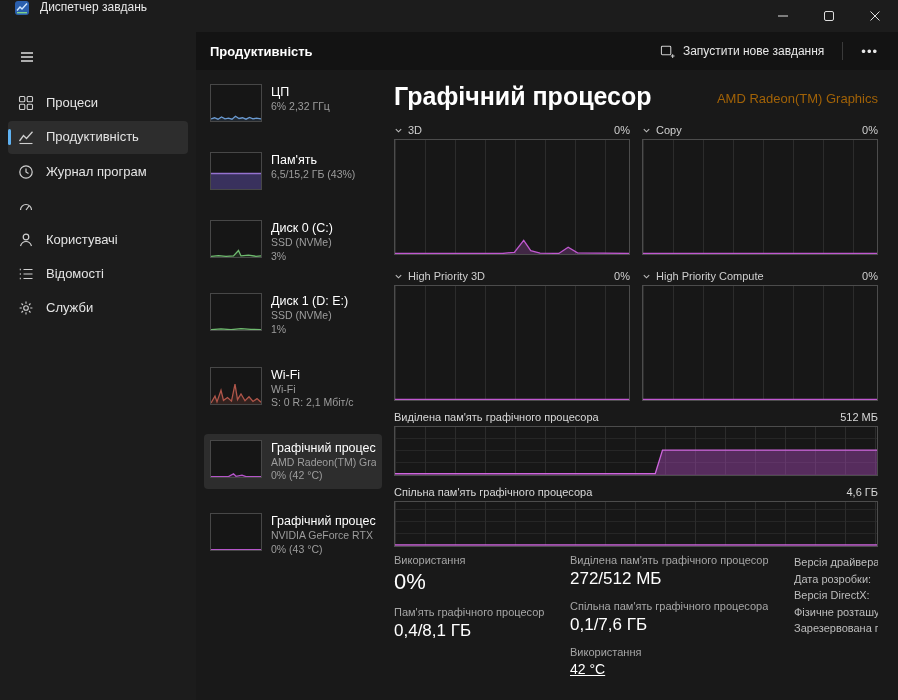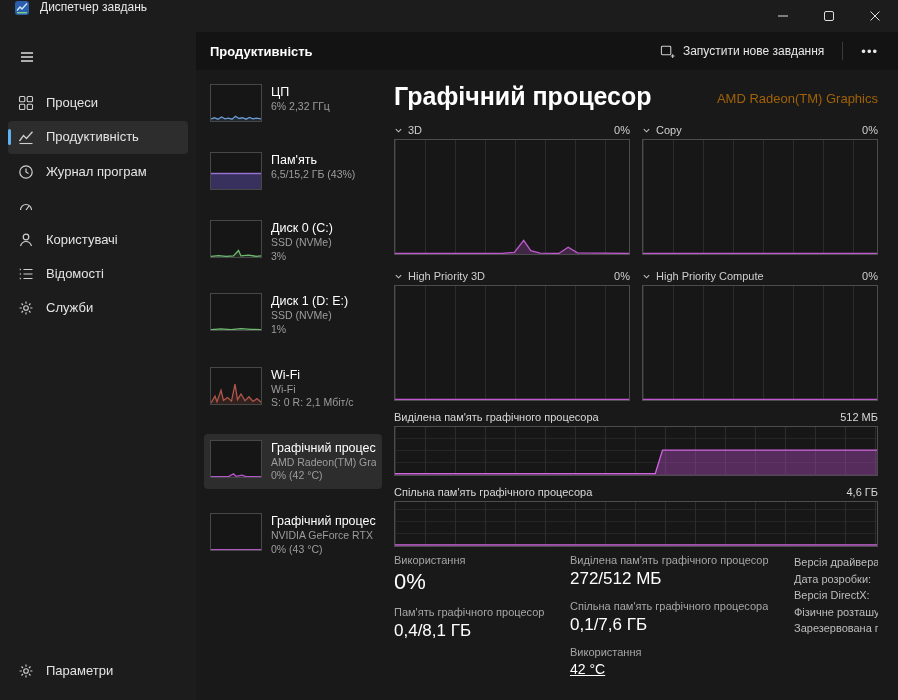--- a/index.html
+++ b/index.html
@@ -198,31 +198,20 @@
               <circle cx="8" cy="8" r="2.3"></circle>
               <path d="M8 1.6v2.2M8 12.2v2.2M1.6 8h2.2M12.2 8h2.2M3.5 3.5l1.5 1.5M11 11l1.5 1.5M12.5 3.5L11 5M5 11l-1.5 1.5"></path>
             </g>
           </svg>
       </span>
       <span class="nav-label">Служби</span>
     </div>
 
     <div class="nav-spacer"></div>
 
-    <div class="nav-item">
-      <span class="nav-icon">
-        <svg viewBox="0 0 16 16">
-            <g fill="none" stroke="#d0d0d0" stroke-width="1.1">
-              <circle cx="8" cy="8" r="2.3"></circle>
-              <path d="M8 1.6v2.2M8 12.2v2.2M1.6 8h2.2M12.2 8h2.2M3.5 3.5l1.5 1.5M11 11l1.5 1.5M12.5 3.5L11 5M5 11l-1.5 1.5"></path>
-            </g>
-          </svg>
-      </span>
-      <span class="nav-label">Параметри</span>
-    </div>
   </nav>
 
   <div class="content">
 
     <div class="content-header">
       <span class="ch-title">Продуктивність</span>
       <div class="ch-right">
         <button class="run-task">
           <span>
             <svg width="15" height="15" viewBox="0 0 16 16">

